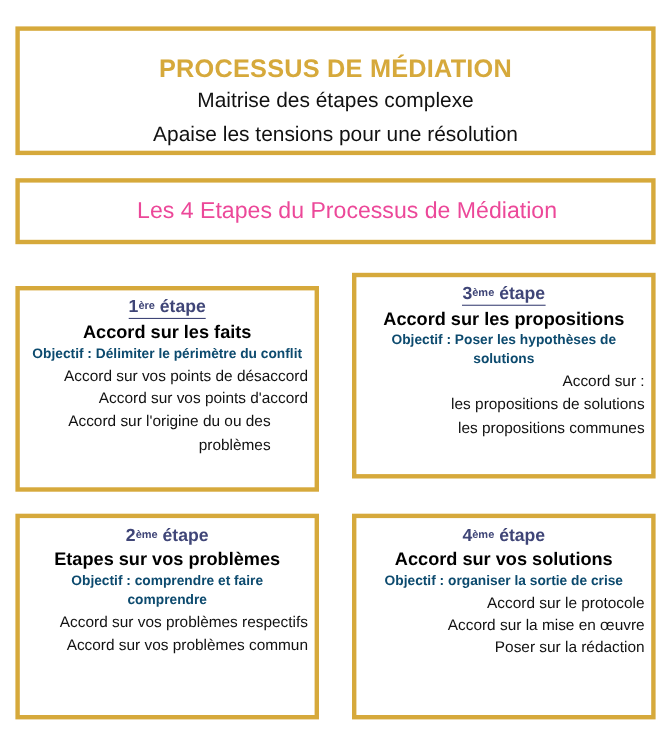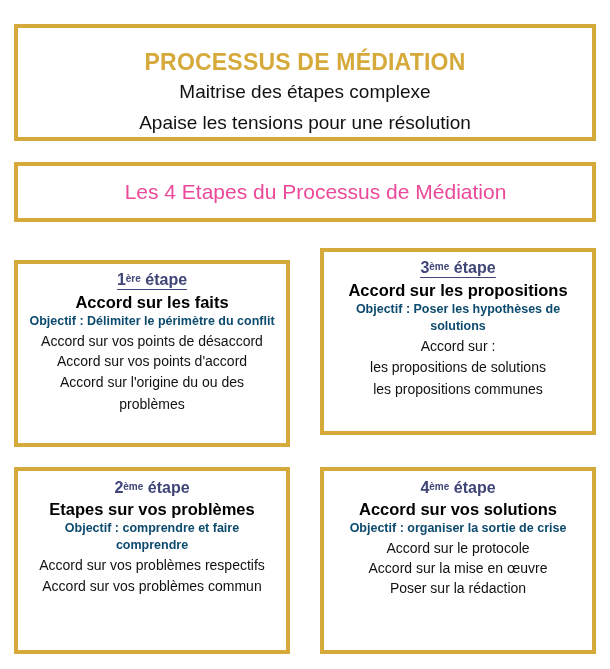--- a/index.html
+++ b/index.html
@@ -91,20 +91,21 @@
       padding: 0 10px;
     }
     .items {
       margin-top: 1px;
     }
     .item {
       font-size: 14px;
       line-height: 20px;
       color: #111111;
       padding: 0 6px;
+      text-align: right;
     }
     .item.spaced {
       line-height: 22px;
     }
   </style>
 </head>
 <body>
 
 <div id="header-box" class="box">
   <div class="main-title">PROCESSUS DE MÉDIATION</div>

